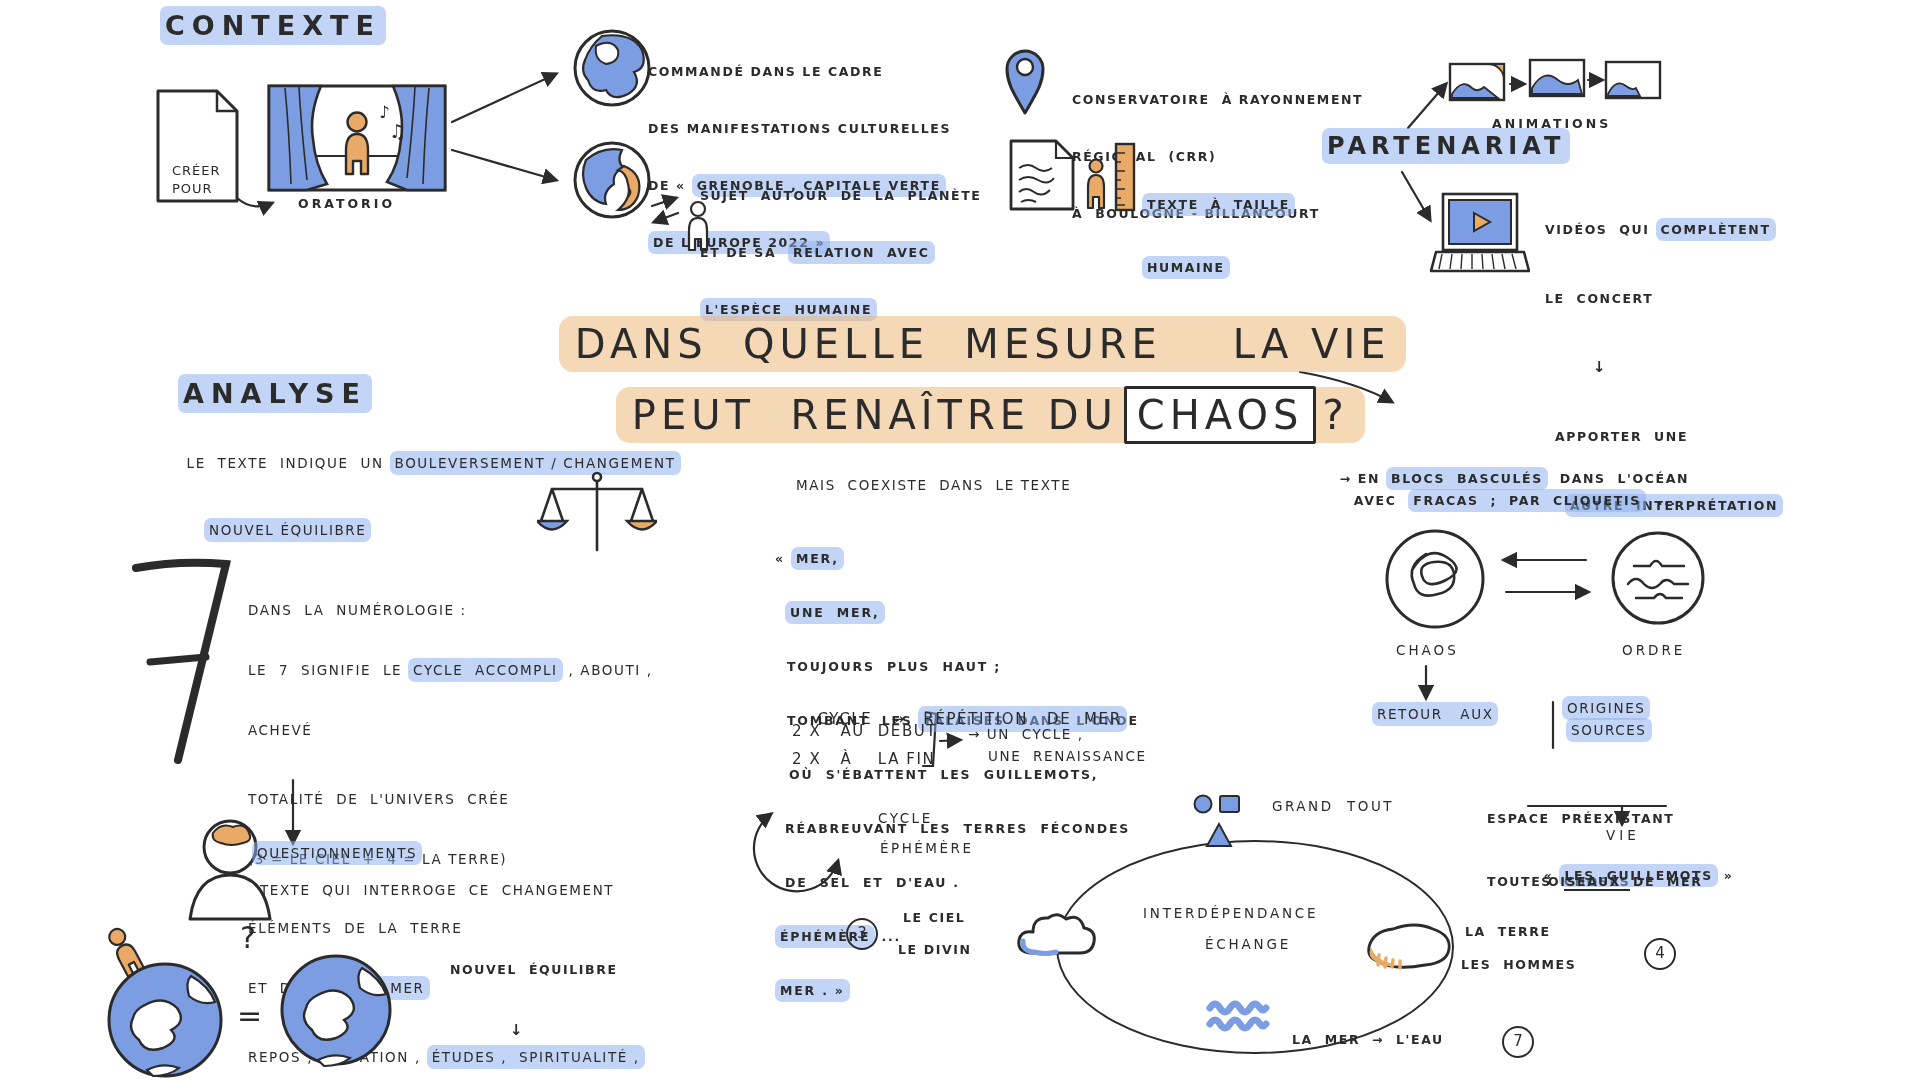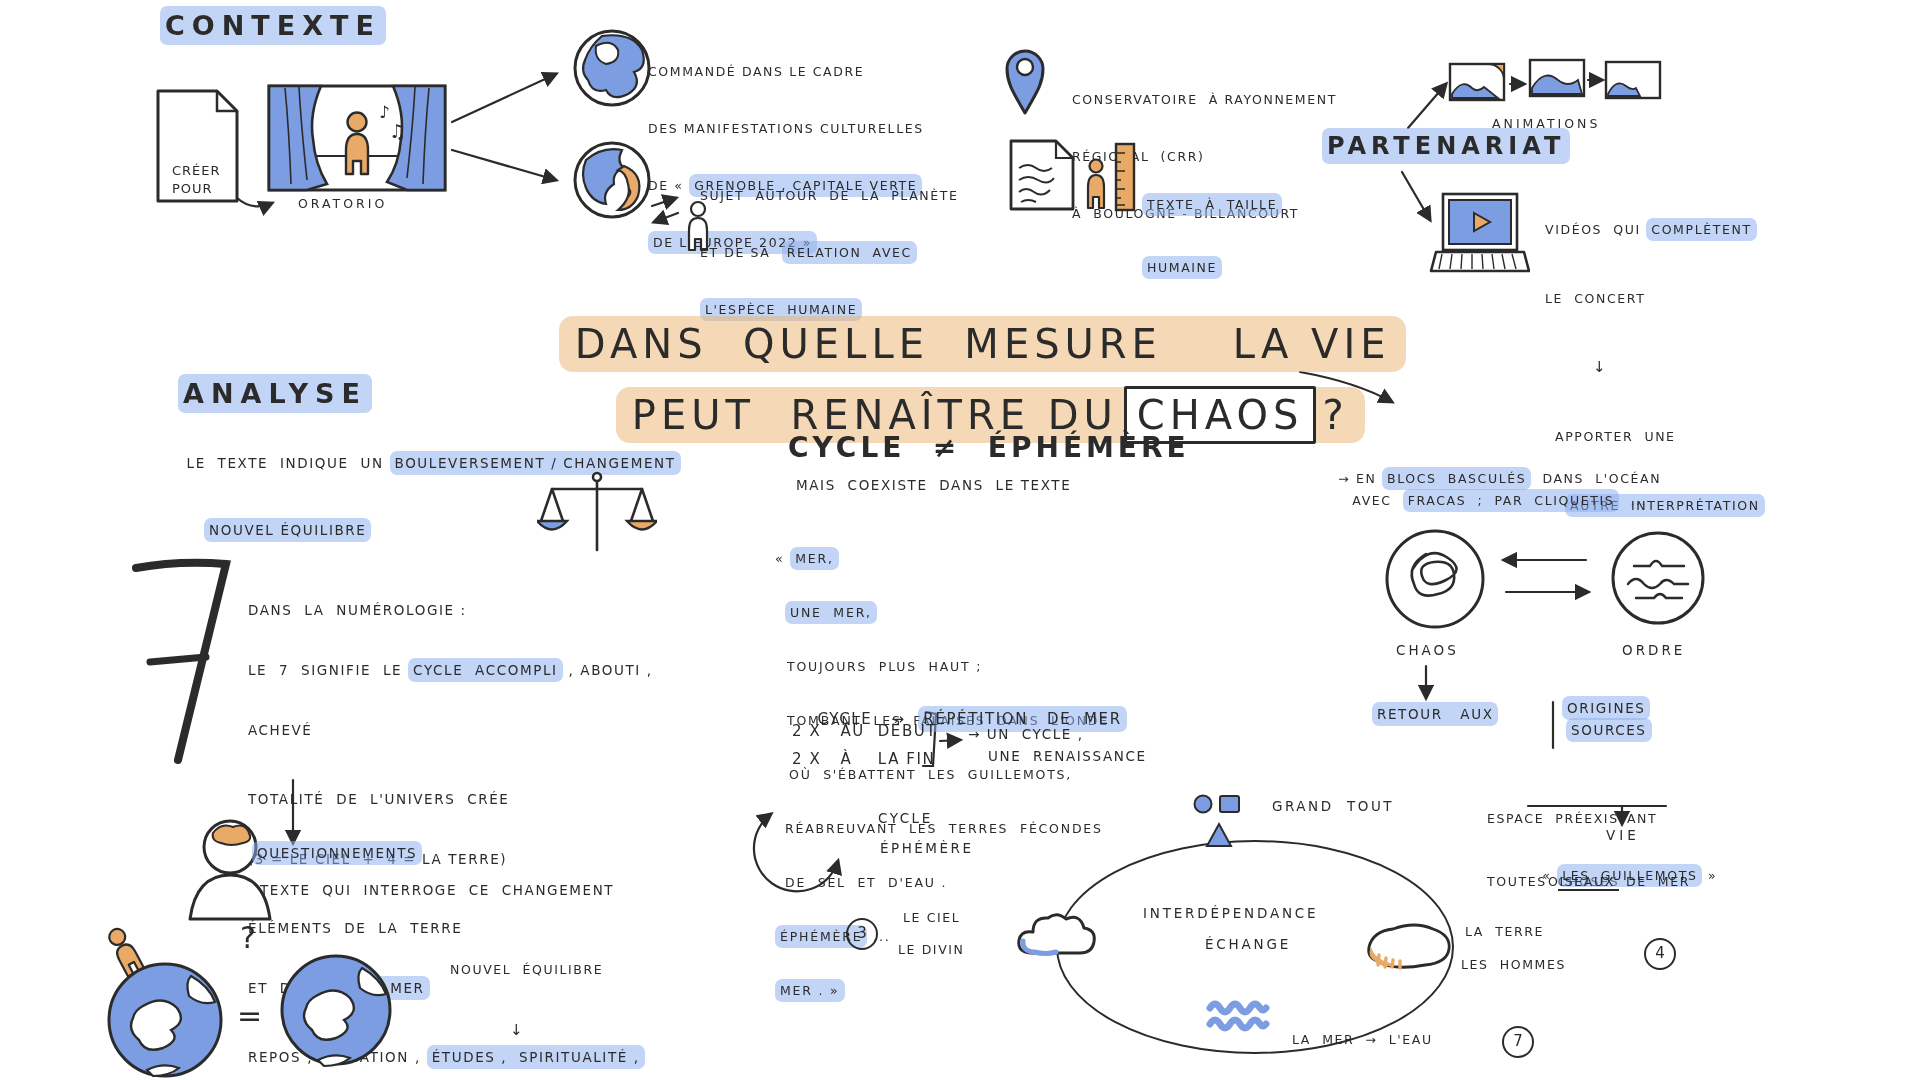--- a/index.html
+++ b/index.html
@@ -1,20 +1,20 @@
 <!DOCTYPE html>
 <html><head>
 <meta charset="utf-8">
 <style>
   html,body{margin:0;padding:0;background:#fff;}
   .canvas{position:relative;width:1920px;height:1080px;background:#fff;overflow:hidden;
           font-family:"DejaVu Sans",sans-serif;color:#2b2b2b;}
   .overlay{position:absolute;left:0;top:0;pointer-events:none;}
   .t{position:absolute;white-space:pre;letter-spacing:1.6px;font-size:13.5px;line-height:1.3;}
-  .sm{font-size:12.5px;}
+  .sm{font-size:12.5px;font-weight:bold;}
   .md{font-size:15px;}
   .lh19{line-height:19px;} .lh21{line-height:21px;} .lh23{line-height:23px;}
   .head{font-size:27px;font-weight:bold;letter-spacing:7px;}
   .subhead{font-size:24px;font-weight:bold;letter-spacing:5px;}
   .cychead{font-size:28px;letter-spacing:4px;font-weight:bold;}
   .title{font-size:40px;letter-spacing:5px;}
   .hl{background:rgba(140,175,238,.52);border-radius:7px;padding:4px 5px;}
   .hlo{background:rgba(236,178,110,.5);border-radius:14px;padding:5px 16px;}
   .chaosbox{display:inline-block;border:3px solid #2b2b2b;background:#fff;padding:0 10px;margin:0 6px;border-radius:2px;}
   .circnum{position:absolute;width:28px;height:28px;border:2px solid #2b2b2b;border-radius:50%;
@@ -282,21 +282,20 @@
   <div class="t sm" style="left:444px;top:920px;line-height:20px">
     <div style="margin-left:6px">NOUVEL  ÉQUILIBRE</div>
     <div style="margin-left:66px;font-size:15px">↓</div>
     
     
     
     
     
   </div>
 
-  <div class="t cychead" style="left:788px;top:430px"><span>CYCLE  ≠  ÉPHÉMÈRE</span></div>
   <div class="t" style="left:796px;top:477px"><span>MAIS  COEXISTE  DANS  LE TEXTE</span></div>
 
   <div class="t sm" style="left:775px;top:514px;line-height:18px;letter-spacing:1.8px">
     <div><span>« </span><span class="hl">MER,</span></div>
     <div style="margin-left:10px"><span class="hl">UNE  MER,</span></div>
     <div style="margin-left:12px">TOUJOURS  PLUS  HAUT ;</div>
     <div style="margin-left:12px">TOMBANT  LES  FALAISES  DANS  L'ONDE</div>
     <div style="margin-left:14px">OÙ  S'ÉBATTENT  LES  GUILLEMOTS,</div>
     <div style="margin-left:10px">RÉABREUVANT  LES  TERRES  FÉCONDES</div>
     <div style="margin-left:10px">DE  SEL  ET  D'EAU .</div>

